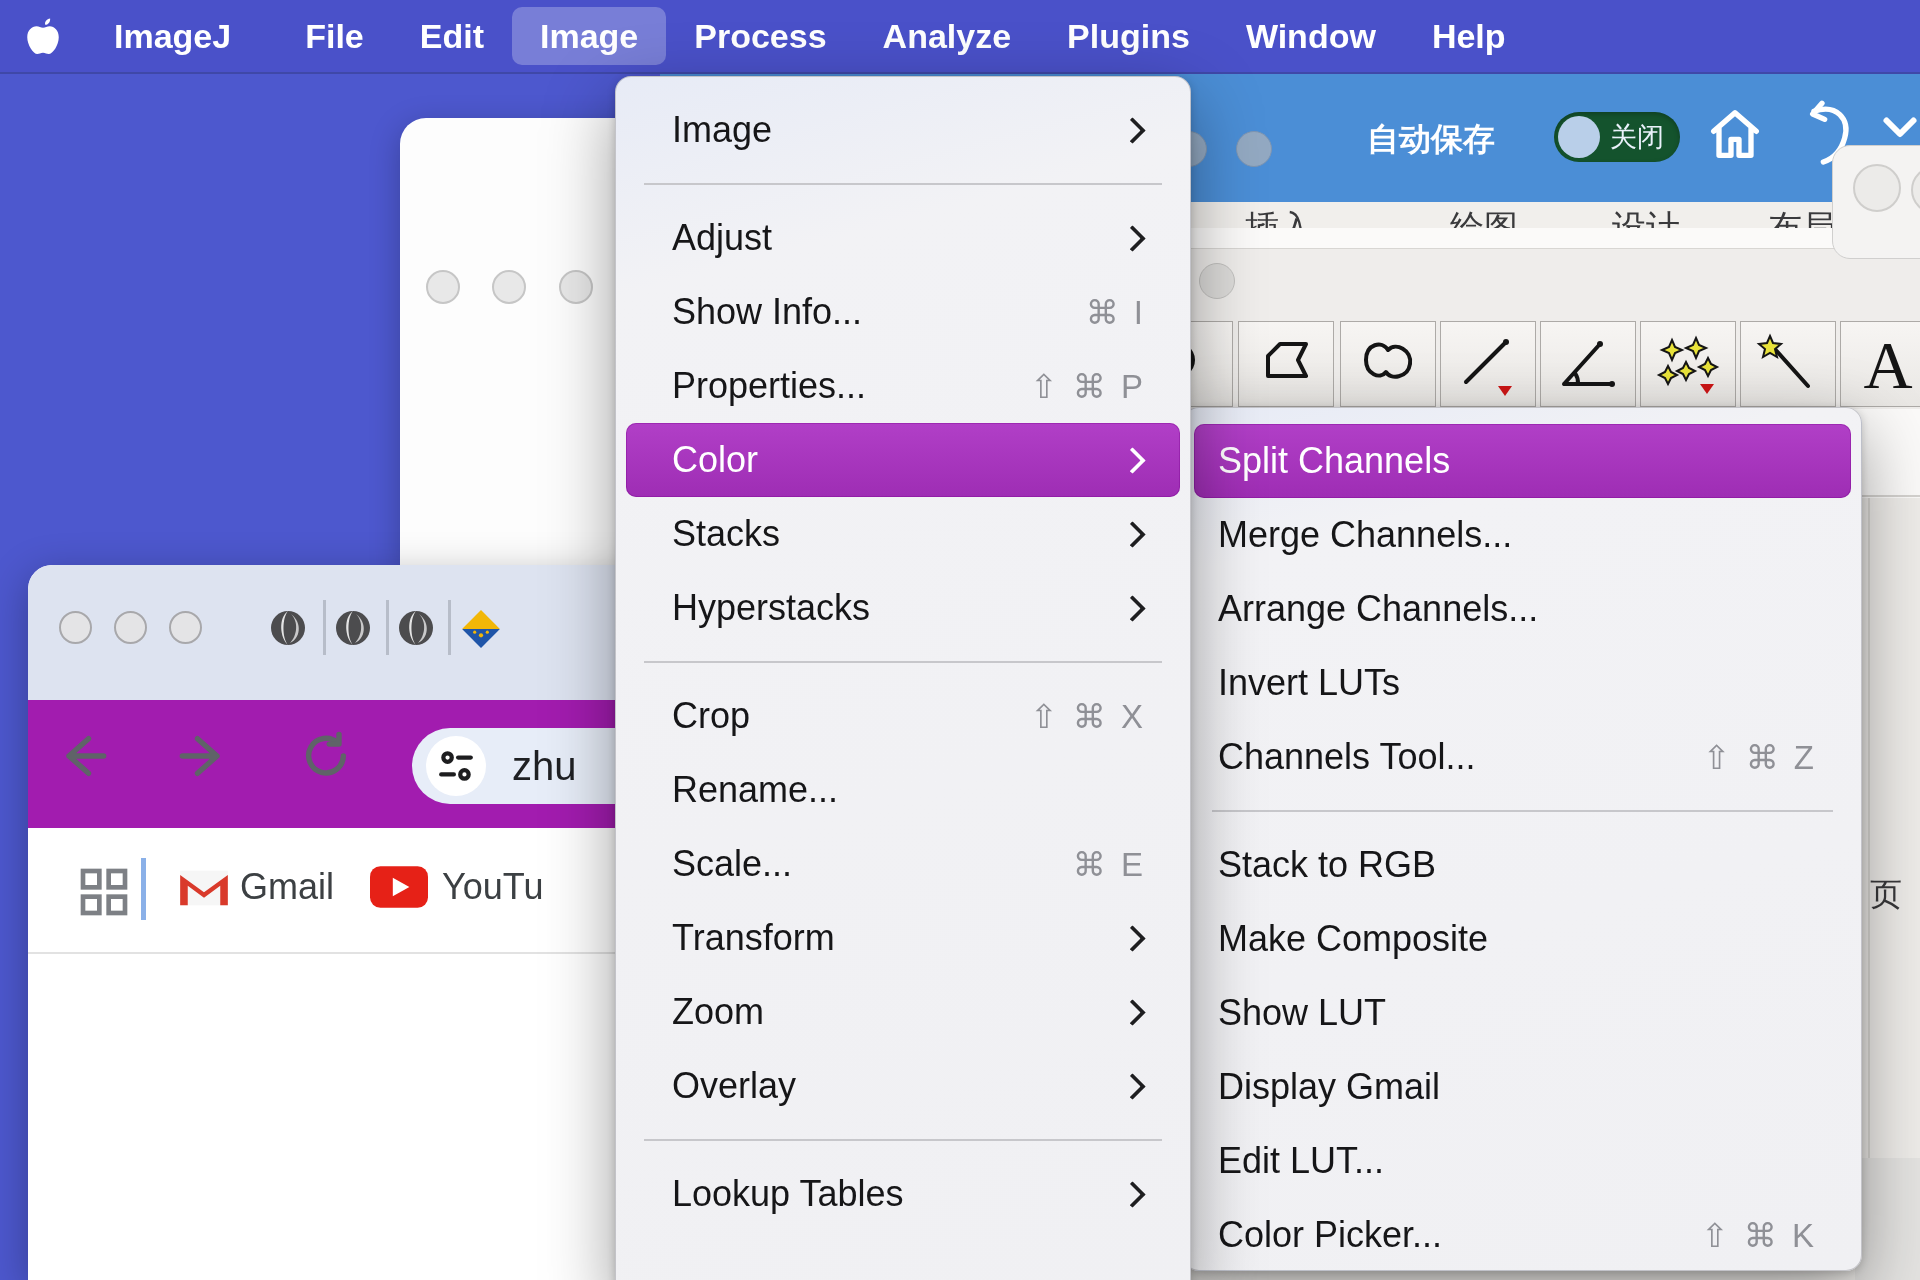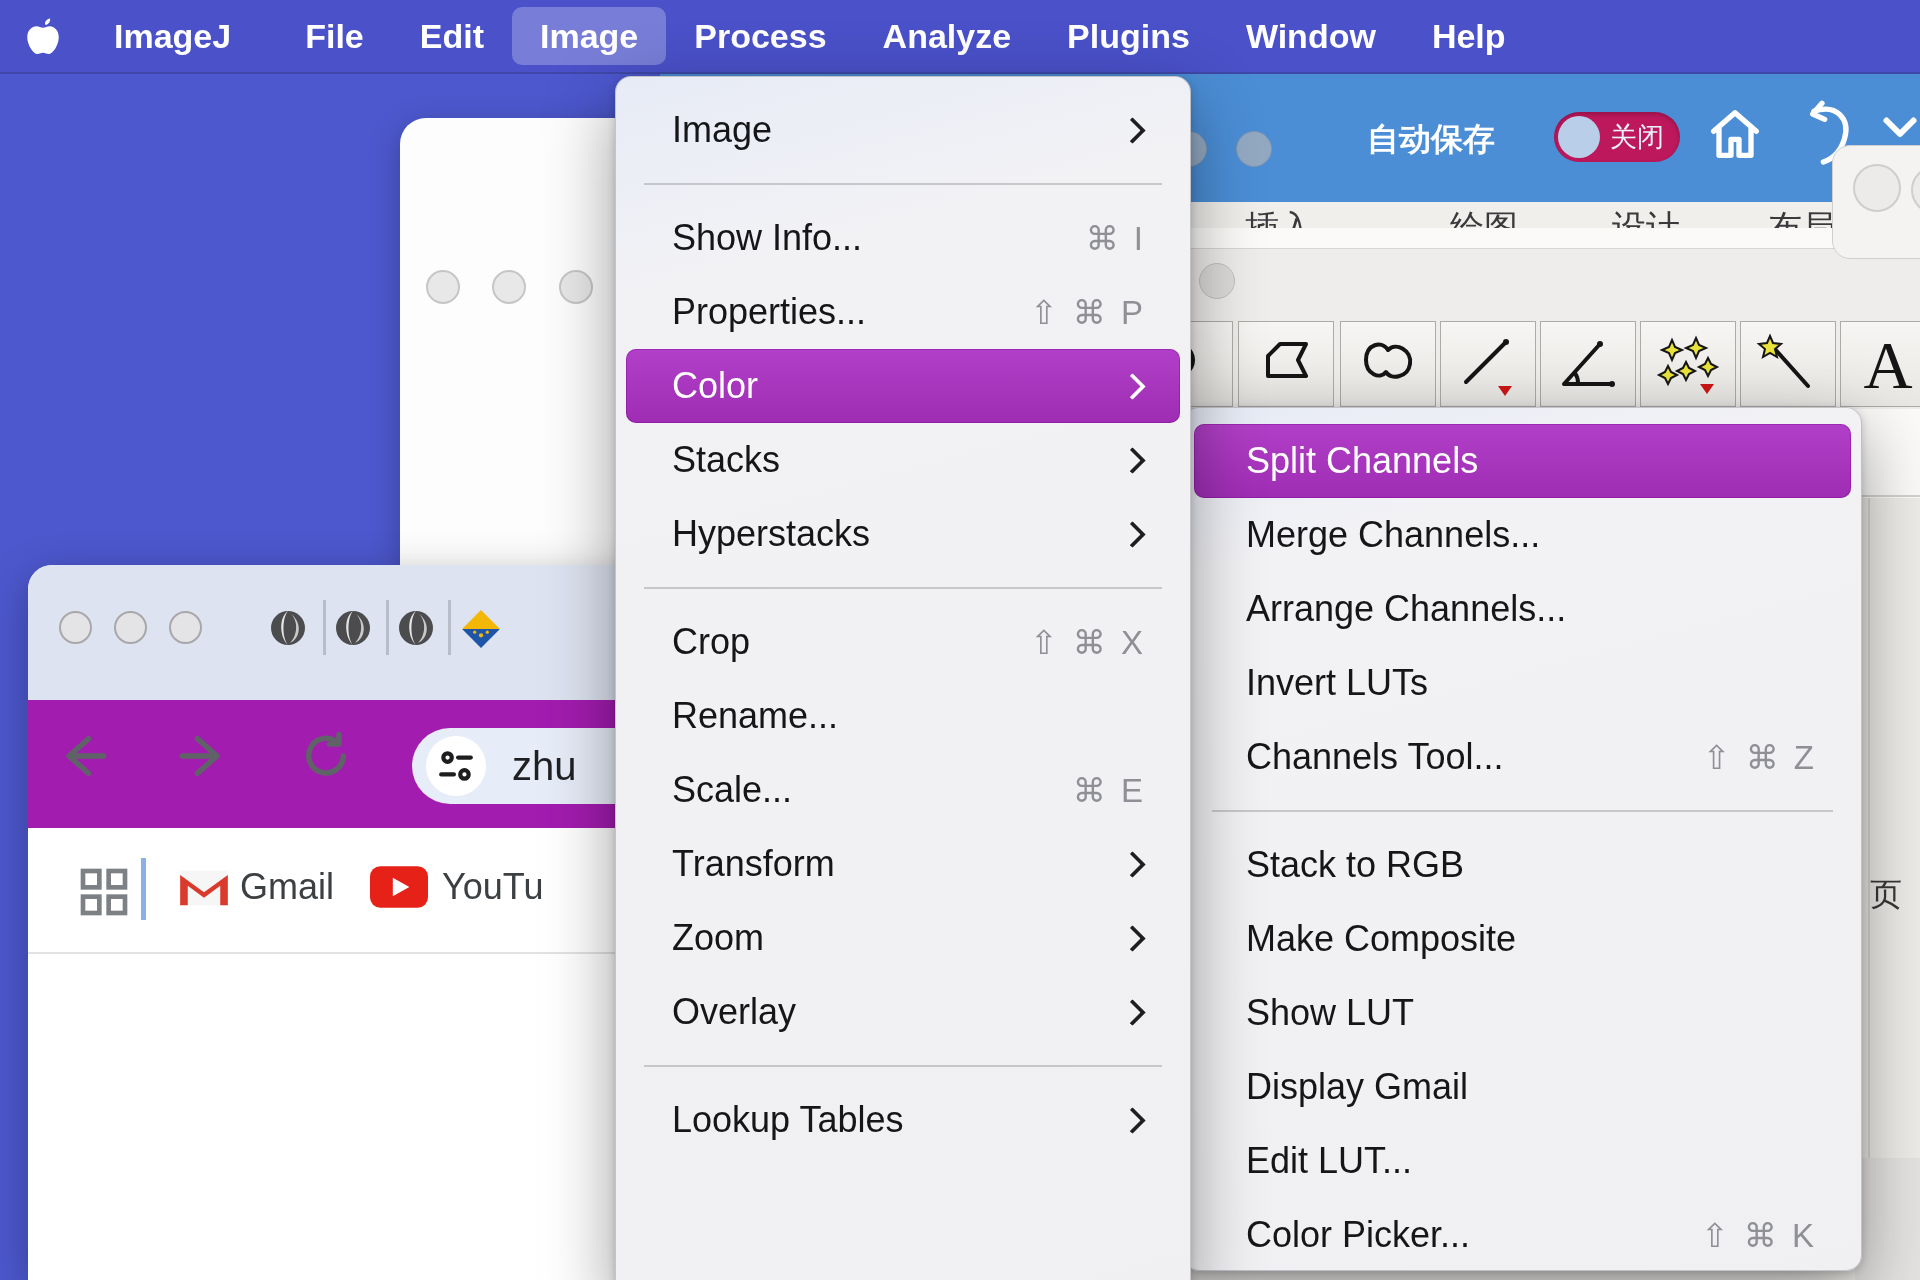--- a/index.html
+++ b/index.html
@@ -26,27 +26,27 @@
   .mi .lbl{flex:1;white-space:nowrap;}
   .mi .sc{color:#8f9096;font-size:33px;letter-spacing:3px;white-space:nowrap;}
   .chev{width:15px;height:15px;border:solid #1e1e20;border-width:4px 4px 0 0;
         transform:rotate(45deg);border-radius:1px;margin-right:4px;flex:none;}
   .mi.hl{background:linear-gradient(#b13fc7,#9e2db4);color:#fff;
          box-shadow:inset 0 0 0 1px rgba(120,0,140,.35);gap:36px;}
   .mi.hl .chev{border-color:#fff;}
   .msep{height:2px;background:#c7c7cb;margin:16px 18px;}
   #image-menu{left:615px;top:76px;width:576px;height:1220px;}
   #color-submenu{left:1183px;top:407px;width:679px;height:864px;z-index:55;}
-  #color-submenu .mi{padding-left:52px;}
+  #color-submenu .mi{padding-left:24px;}
 
   
   #word-titlebar{left:660px;top:74px;width:1260px;height:128px;background:#4b8ed6;z-index:4;}
   .tb-circle{width:34px;height:34px;border-radius:50%;background:#93a9c2;border:1px solid #7e95b1;}
   #autosave-label{color:#fff;font-weight:bold;font-size:32px;}
-  #autosave-toggle{width:126px;height:50px;border-radius:25px;background:#be185d;
+  #autosave-toggle{width:126px;height:50px;border-radius:25px;background:#14532d;
                    box-shadow:inset 0 2px 5px rgba(0,0,0,.25);display:flex;align-items:center;}
   #autosave-knob{width:42px;height:42px;border-radius:50%;background:#b9cfe9;margin-left:4px;flex:none;}
   #autosave-state{color:#eaf2fb;font-size:27px;margin:0 auto;padding-right:6px;}
   .white-ico{stroke:#fff;fill:none;stroke-width:4;stroke-linecap:round;stroke-linejoin:round;}
   #word-tabs{left:660px;top:202px;width:1260px;height:26px;background:#f1efec;overflow:hidden;z-index:4;}
   .word-tab{position:absolute;top:3px;font-size:34px;color:#3a3a3c;}
   #word-ribbon{left:660px;top:228px;width:1260px;height:1052px;background:#fbfaf9;z-index:3;overflow:hidden;}
   #ribbon-grey{position:absolute;left:0;top:270px;right:0;bottom:0;background:#eeece9;}
   #ribbon-hline{position:absolute;left:1190px;top:267px;right:0;height:2px;background:#d4d2cf;}
   #ribbon-vline{position:absolute;left:1208px;top:270px;bottom:0;width:2px;background:#d8d6d2;}
@@ -314,20 +314,24 @@
       </div>
   </div>
 
   <div id="image-menu" class="abs menu-panel">
       <div class="mi">
         <span class="lbl">Image</span>
         <span class="chev"></span>
       </div>
       <div class="msep"></div>
       <div class="mi">
+        <span class="lbl">Adjust</span>
+        <span class="chev"></span>
+      </div>
+      <div class="mi">
         <span class="lbl">Show Info...</span>
         <span class="sc">⌘ I</span>
       </div>
       <div class="mi">
         <span class="lbl">Properties...</span>
         <span class="sc">⇧ ⌘ P</span>
       </div>
       <div class="mi hl">
         <span class="lbl">Color</span>
         <span class="chev"></span>

